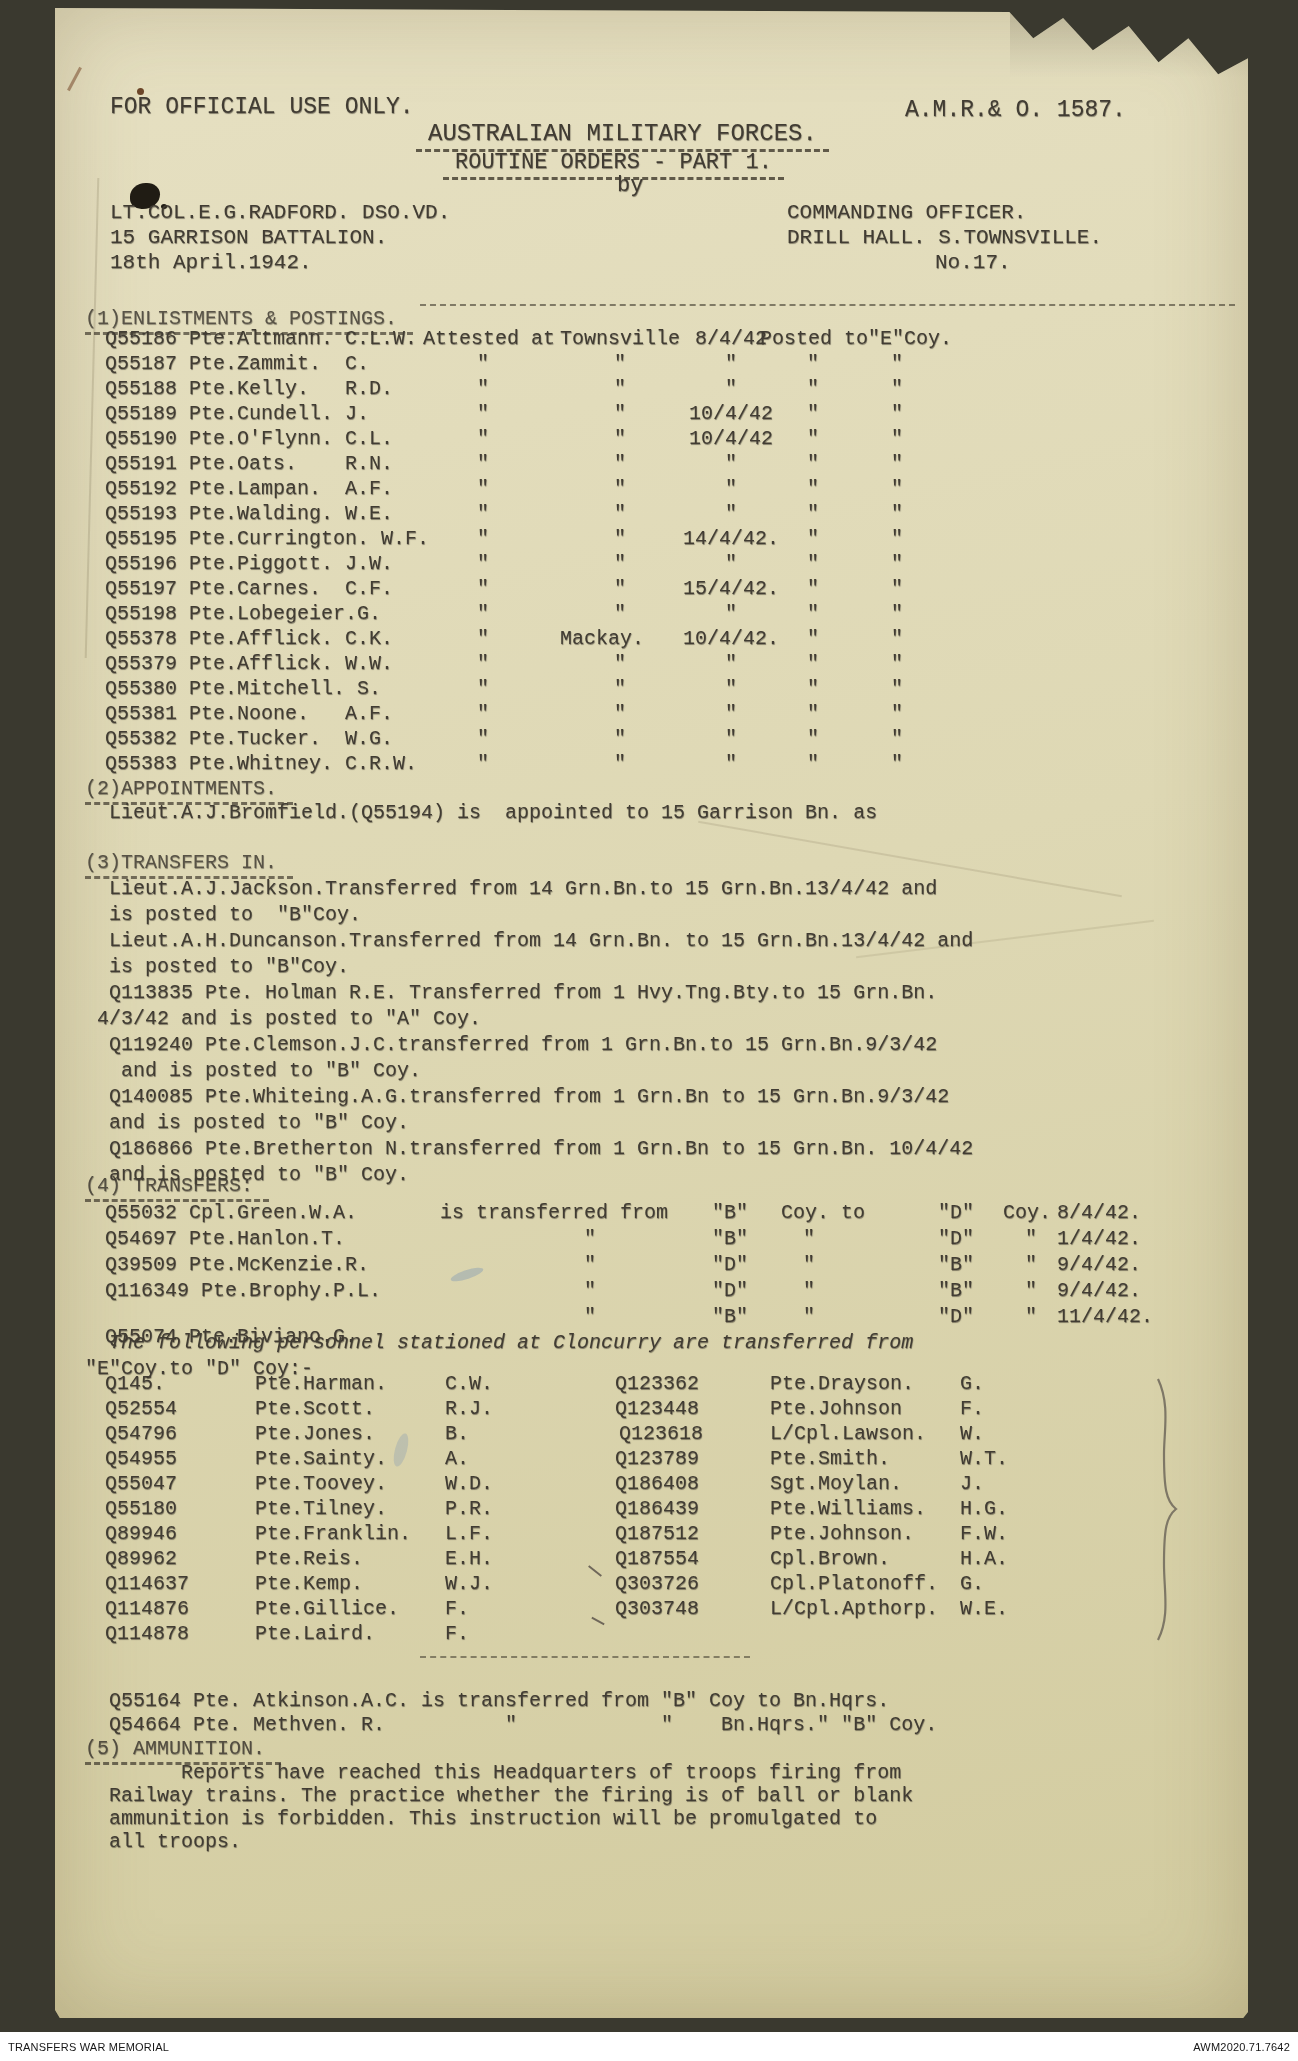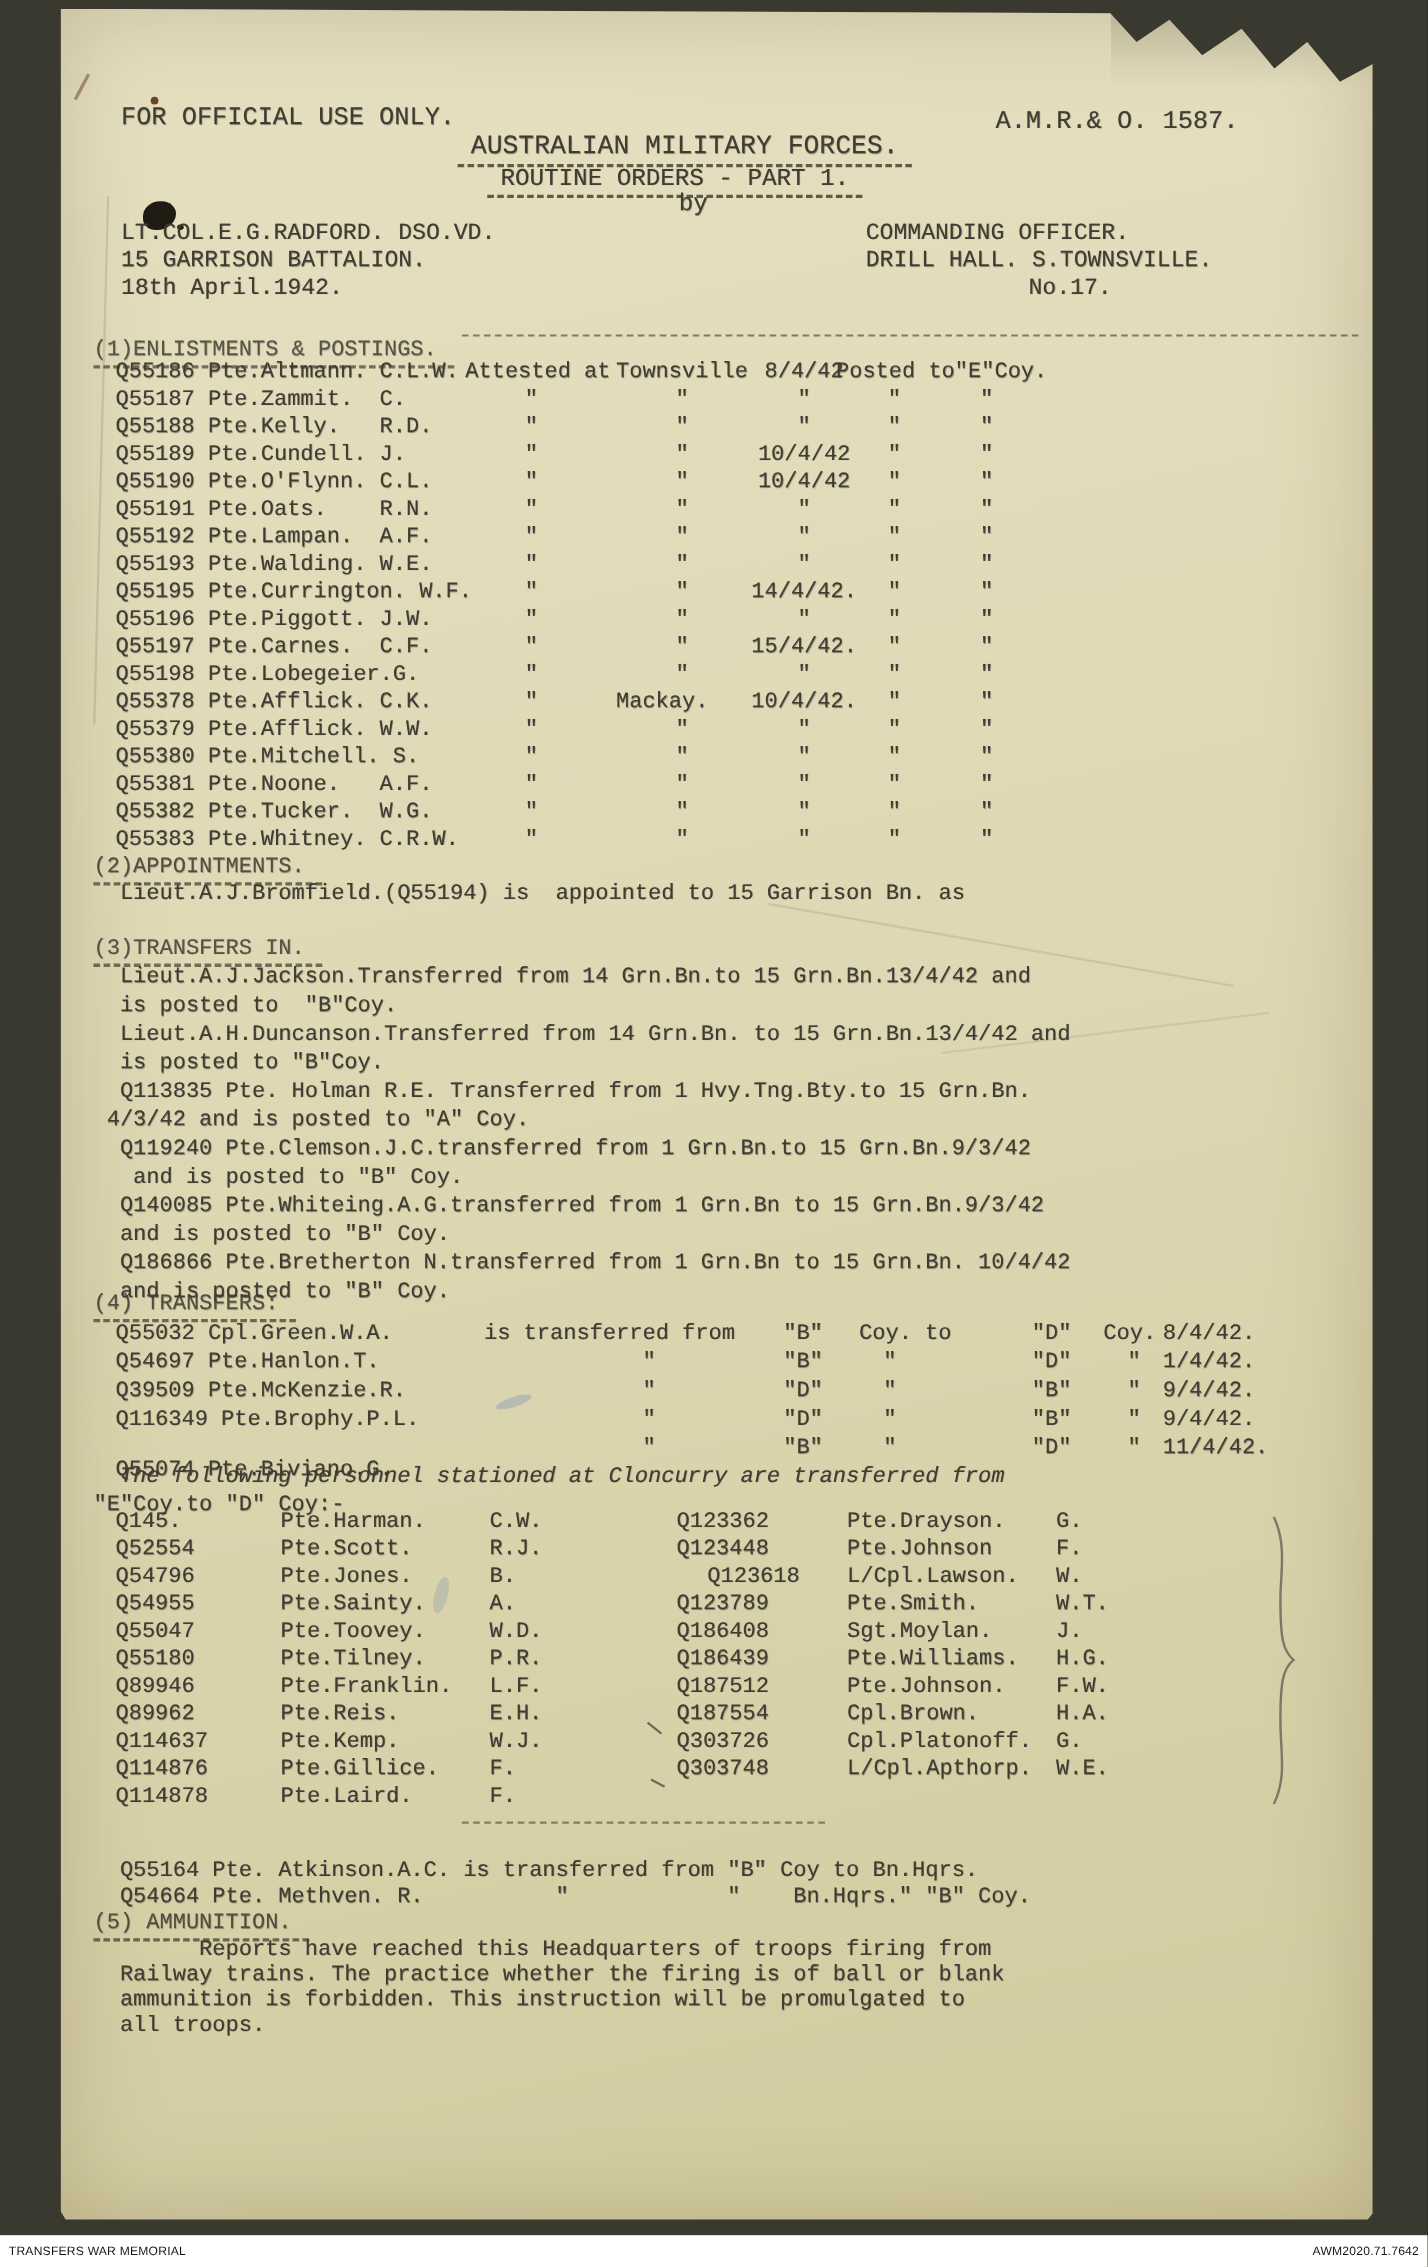--- a/index.html
+++ b/index.html
@@ -223,21 +223,21 @@
         <div class="t" style="left: 905px; top: 1363px;">G.</div>
         <div class="t" style="left: 50px; top: 1388px;">Q52554</div>
         <div class="t" style="left: 200px; top: 1388px;">Pte.Scott.</div>
         <div class="t" style="left: 390px; top: 1388px;">R.J.</div>
         <div class="t" style="left: 560px; top: 1388px;">Q123448</div>
         <div class="t" style="left: 715px; top: 1388px;">Pte.Johnson</div>
         <div class="t" style="left: 905px; top: 1388px;">F.</div>
         <div class="t" style="left: 50px; top: 1413px;">Q54796</div>
         <div class="t" style="left: 200px; top: 1413px;">Pte.Jones.</div>
         <div class="t" style="left: 390px; top: 1413px;">B.</div>
-        <div class="t" style="left: 588px; top: 1413px;">Q123618</div>
+        <div class="t" style="left: 564px; top: 1413px;">Q123618</div>
         <div class="t" style="left: 715px; top: 1413px;">L/Cpl.Lawson.</div>
         <div class="t" style="left: 905px; top: 1413px;">W.</div>
         <div class="t" style="left: 50px; top: 1438px;">Q54955</div>
         <div class="t" style="left: 200px; top: 1438px;">Pte.Sainty.</div>
         <div class="t" style="left: 390px; top: 1438px;">A.</div>
         <div class="t" style="left: 560px; top: 1438px;">Q123789</div>
         <div class="t" style="left: 715px; top: 1438px;">Pte.Smith.</div>
         <div class="t" style="left: 905px; top: 1438px;">W.T.</div>
         <div class="t" style="left: 50px; top: 1463px;">Q55047</div>
         <div class="t" style="left: 200px; top: 1463px;">Pte.Toovey.</div>

